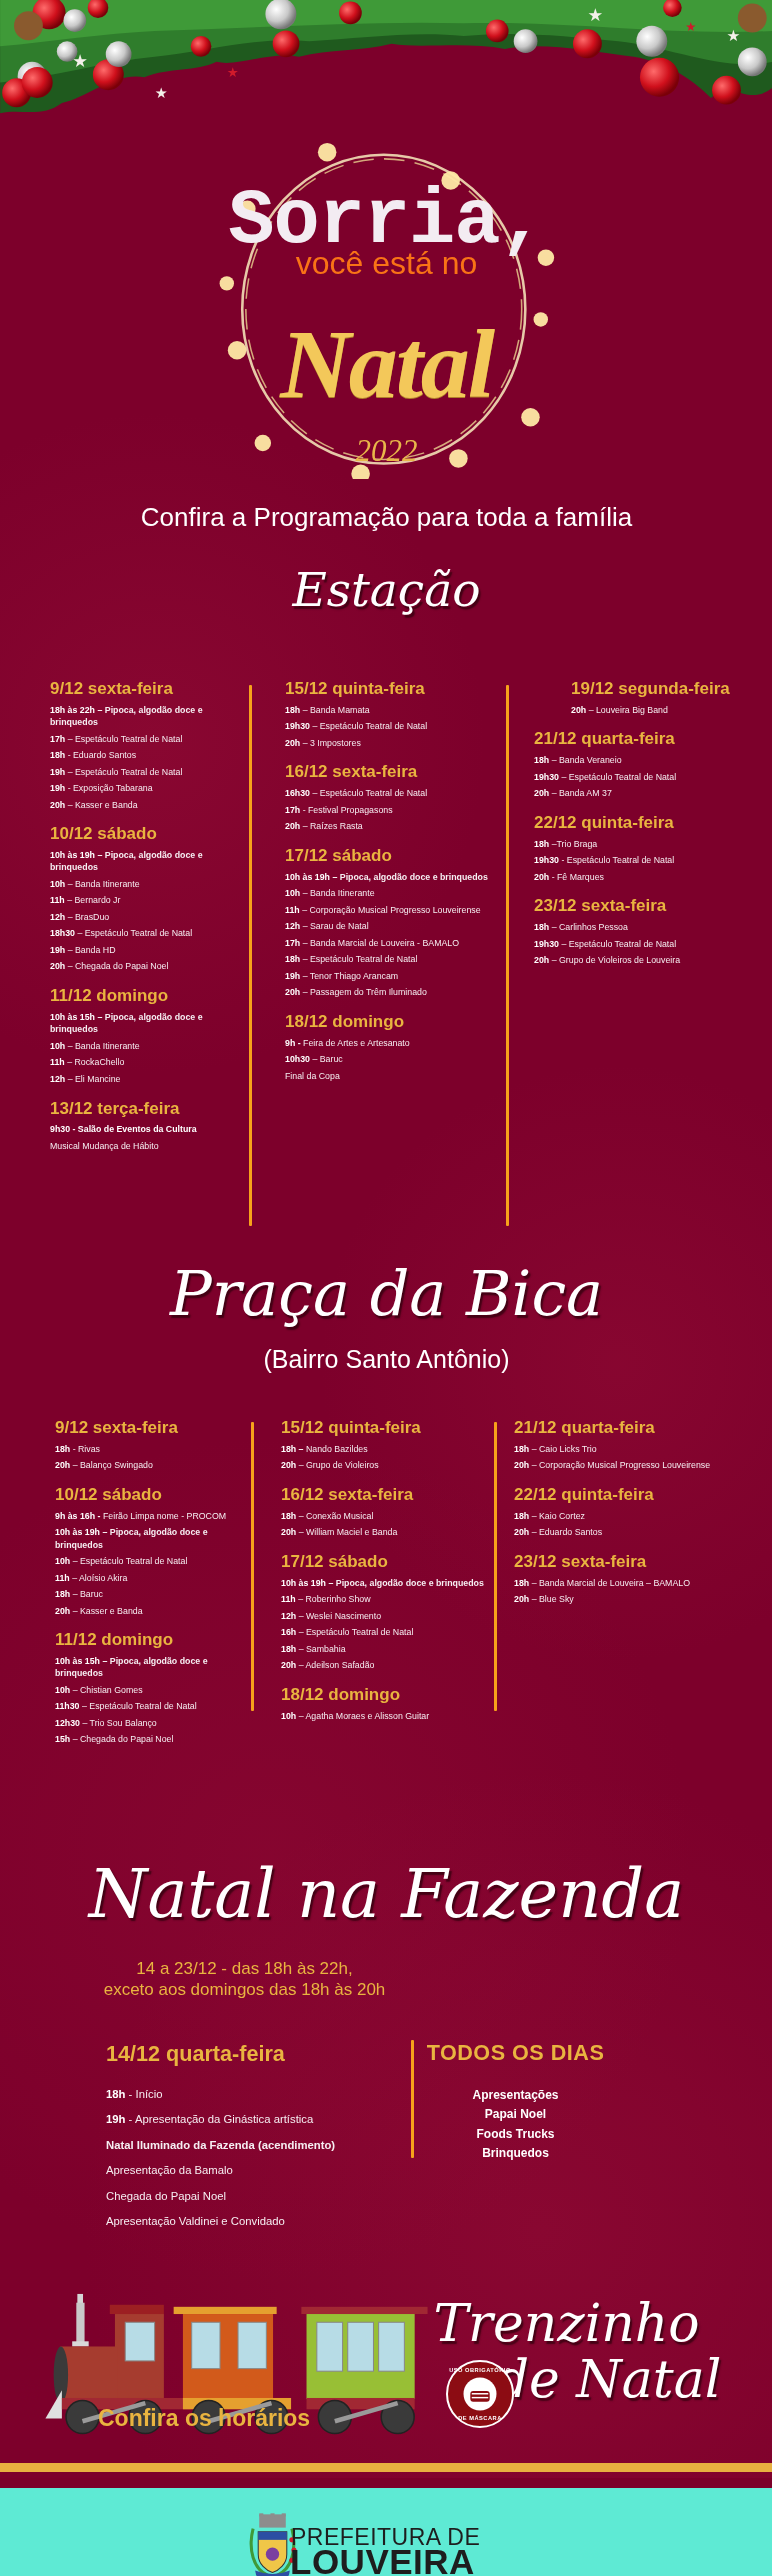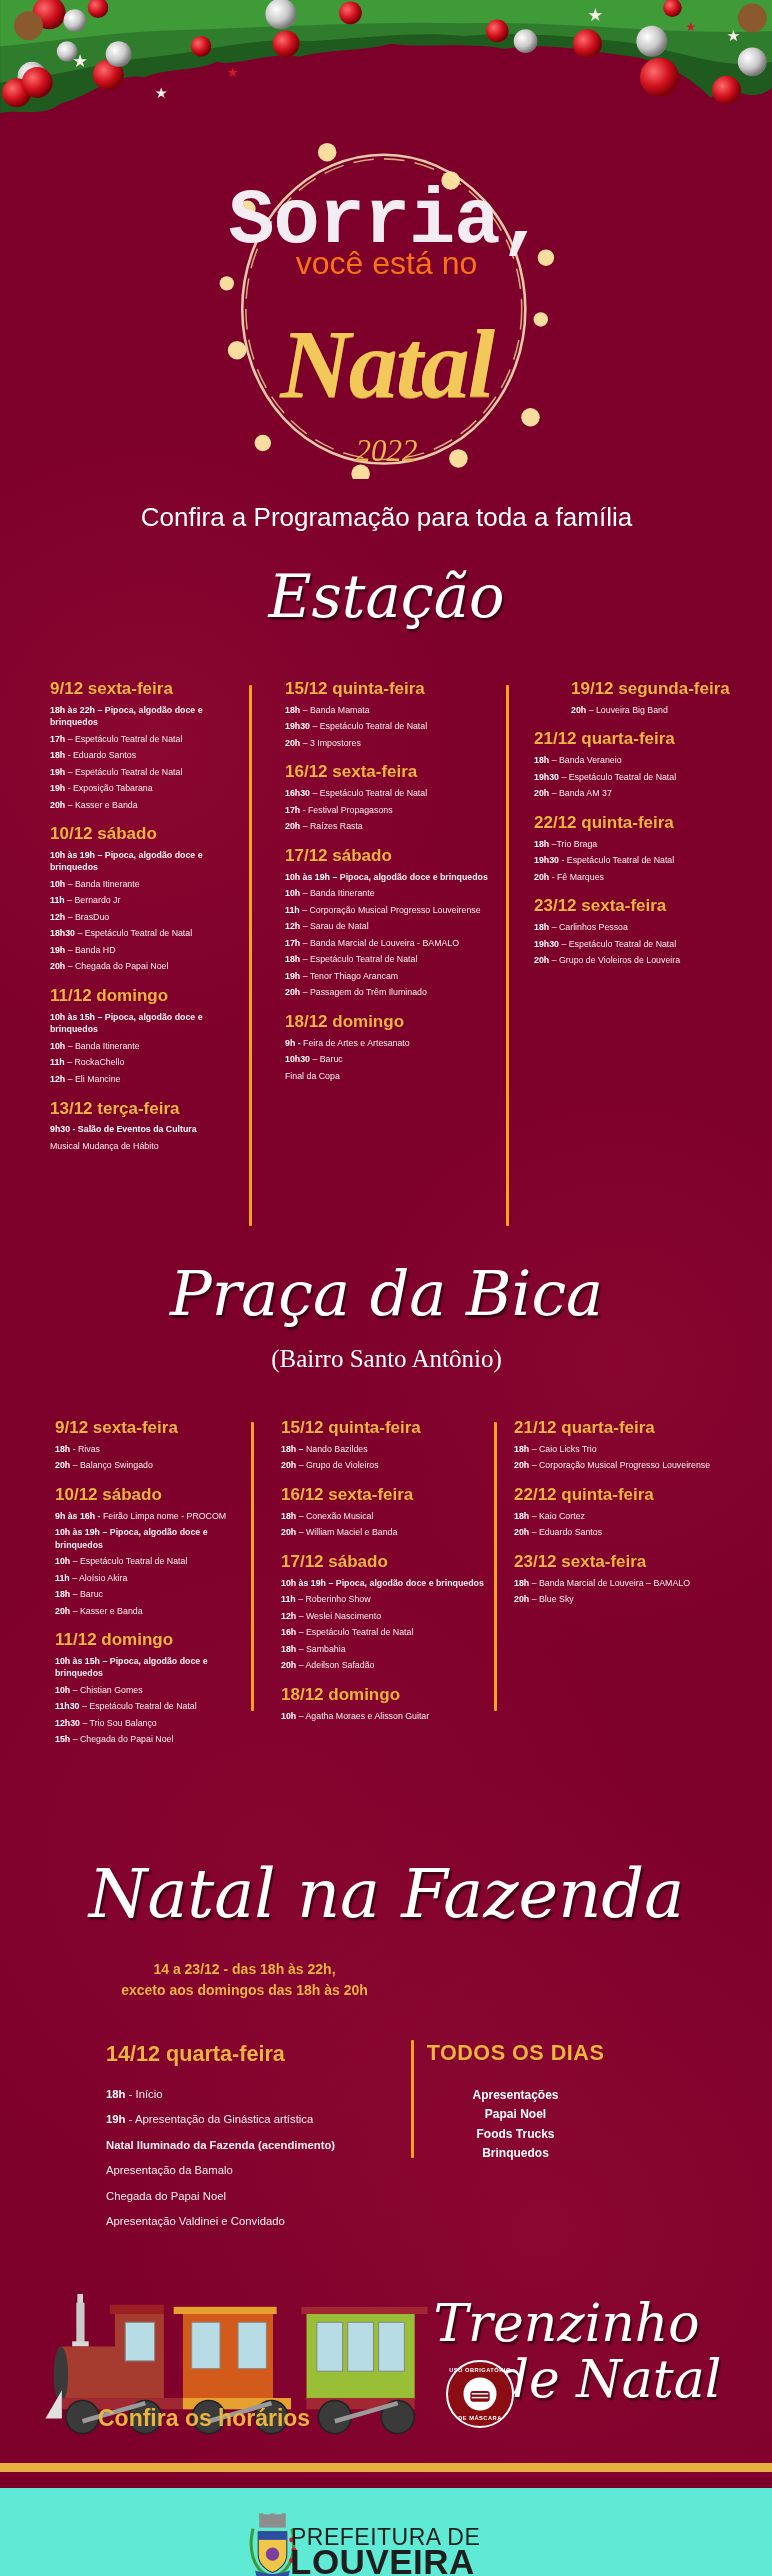--- a/index.html
+++ b/index.html
@@ -61,21 +61,21 @@
     position: absolute; left: 0; width: 773px; top: 502px; text-align: center;
     font-size: 26px; color: #ffffff;
   }
   .script-title {
     position: absolute; left: 0; width: 773px; text-align: center;
     font-family: "DejaVu Serif", serif; font-style: italic; color: #ffffff;
     text-shadow: 2.1px 2.6px 1.5px rgba(40,0,10,0.7);
   }
   .script-sub {
     position: absolute; left: 0; width: 773px; text-align: center;
-    font-size: 25px; color: #fff; font-family: Liberation Serif, serif;
+    font-size: 25px; color: #fff;
   }
   
   .col {
     position: absolute;
   }
   .vline {
     position: absolute; width: 2.6px; background: #f7a21b; border-radius: 1px;
   }
   .day { margin-bottom: 0; }
   .day-title {
@@ -91,21 +91,21 @@
   #estacao-col1 { left: 50px; top: 679px; width: 196px; }
   #estacao-col2 { left: 285px; top: 679px; width: 216px; }
   #estacao-col3 { left: 534px; top: 679px; width: 222px; }
   
   #praca-col1 { left: 55px; top: 1418px; width: 196px; }
   #praca-col2 { left: 281px; top: 1418px; width: 211px; }
   #praca-col3 { left: 514px; top: 1418px; width: 242px; }
   
   .faz-info {
     position: absolute; left: 100px; top: 1959px; width: 289px; text-align: center;
-    color: #e9b440; font-weight: 700; font-size: 14px; line-height: 20.6px;
+    color: #e9b440; font-weight: 400; font-size: 17px; line-height: 20.6px;
   }
   #faz-left { position: absolute; left: 106px; top: 2041px; width: 289px; }
   #faz-left .day-title { font-size: 21.6px; line-height: 26px; }
   #faz-left .ev { font-size: 11.3px; line-height: 15.5px; margin-top: 10px; }
   #faz-left .ev-first { margin-top: 19.6px; }
   #faz-right { position: absolute; left: 392px; top: 2040px; width: 247px; text-align: center; }
   #faz-right .day-title { font-size: 21.6px; line-height: 26px; letter-spacing: 0.5px; }
   #faz-right .item { font-size: 12px; font-weight: 700; line-height: 19.6px; }
   
   .train { position: absolute; left: 31px; top: 2287px; width: 412px; height: 155px; }
@@ -213,21 +213,21 @@
     </g>
   </svg>
   <div class="hero-sorria">Sorria,</div>
   <div class="hero-voce">você está no</div>
   <div class="hero-natal">Natal</div>
   <div class="hero-year">2022</div>
 </div>
 
 <div class="subtitle">Confira a Programação para toda a família</div>
 
-<div class="script-title" style="top:562px;font-size:59px;">Estação</div>
+<div class="script-title" style="top:562px;font-size:47px;">Estação</div>
 
 <div class="vline" style="left:249px;top:685px;height:541px;"></div>
 <div class="vline" style="left:506px;top:685px;height:541px;"></div>
 
 <div class="col" id="estacao-col1">
     <div class="day" style="margin-bottom: 13.4px;">
       <div class="day-title">9/12 sexta-feira</div>
       <div class="ev bold"><span class="t">18h às 22h –</span> <span>Pipoca, algodão doce e brinquedos</span></div>
       <div class="ev"><span class="t">17h</span> <span>– Espetáculo Teatral de Natal</span></div>
       <div class="ev"><span class="t">18h</span> <span>- Eduardo Santos</span></div>

